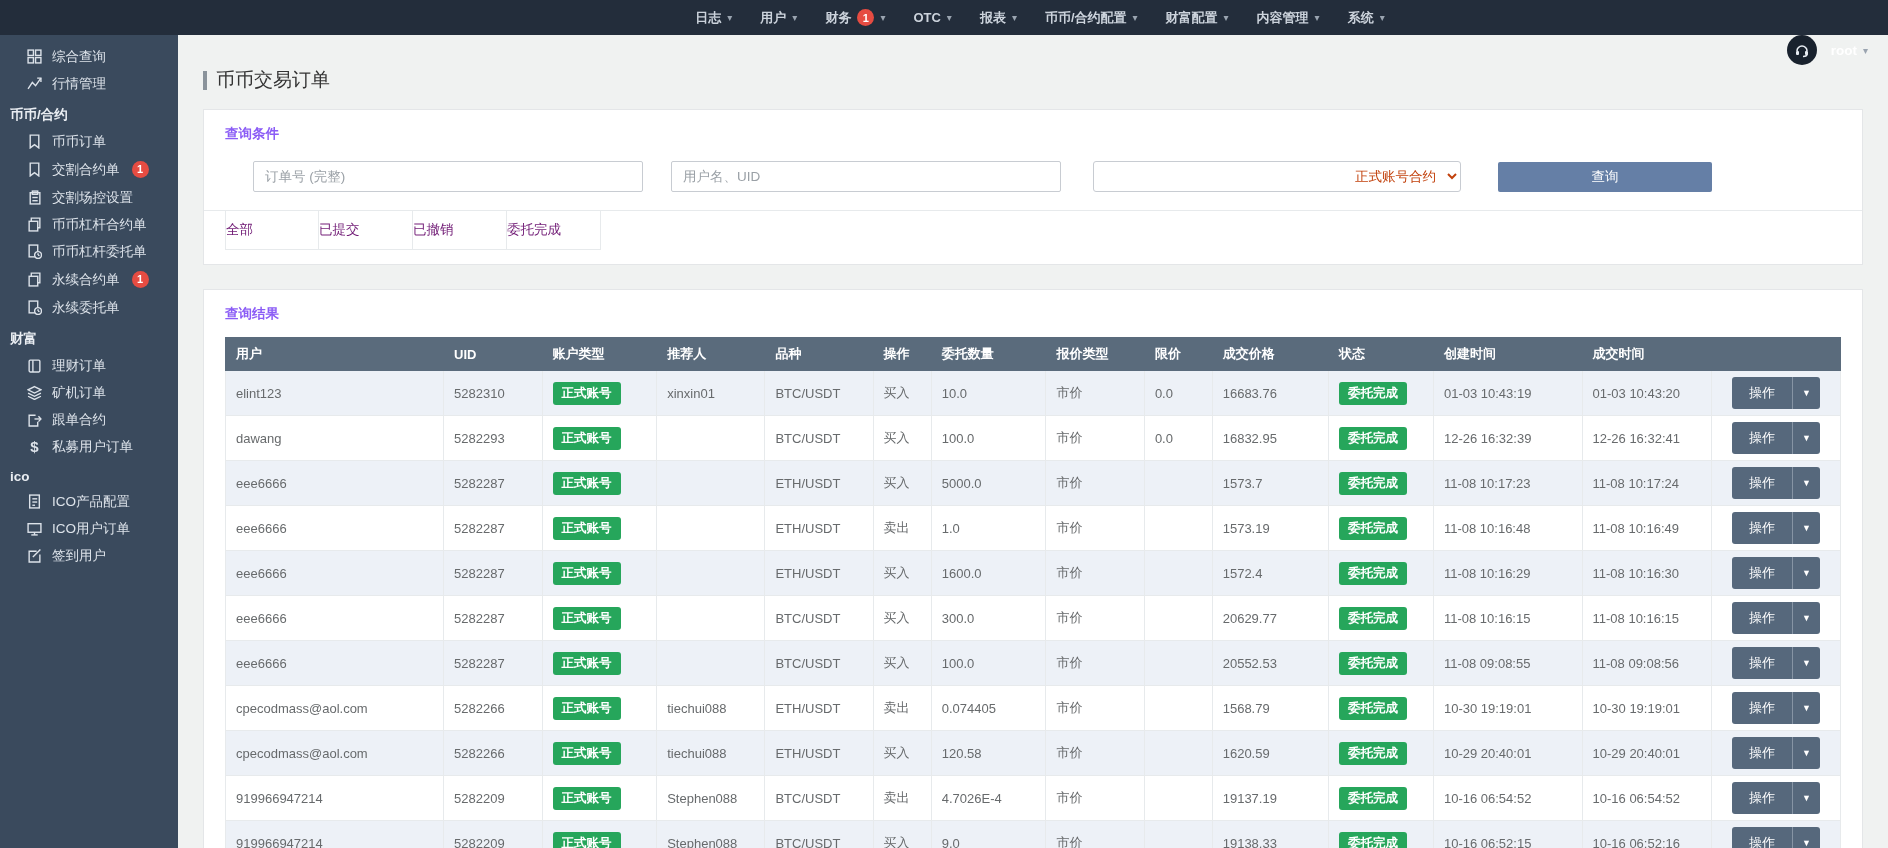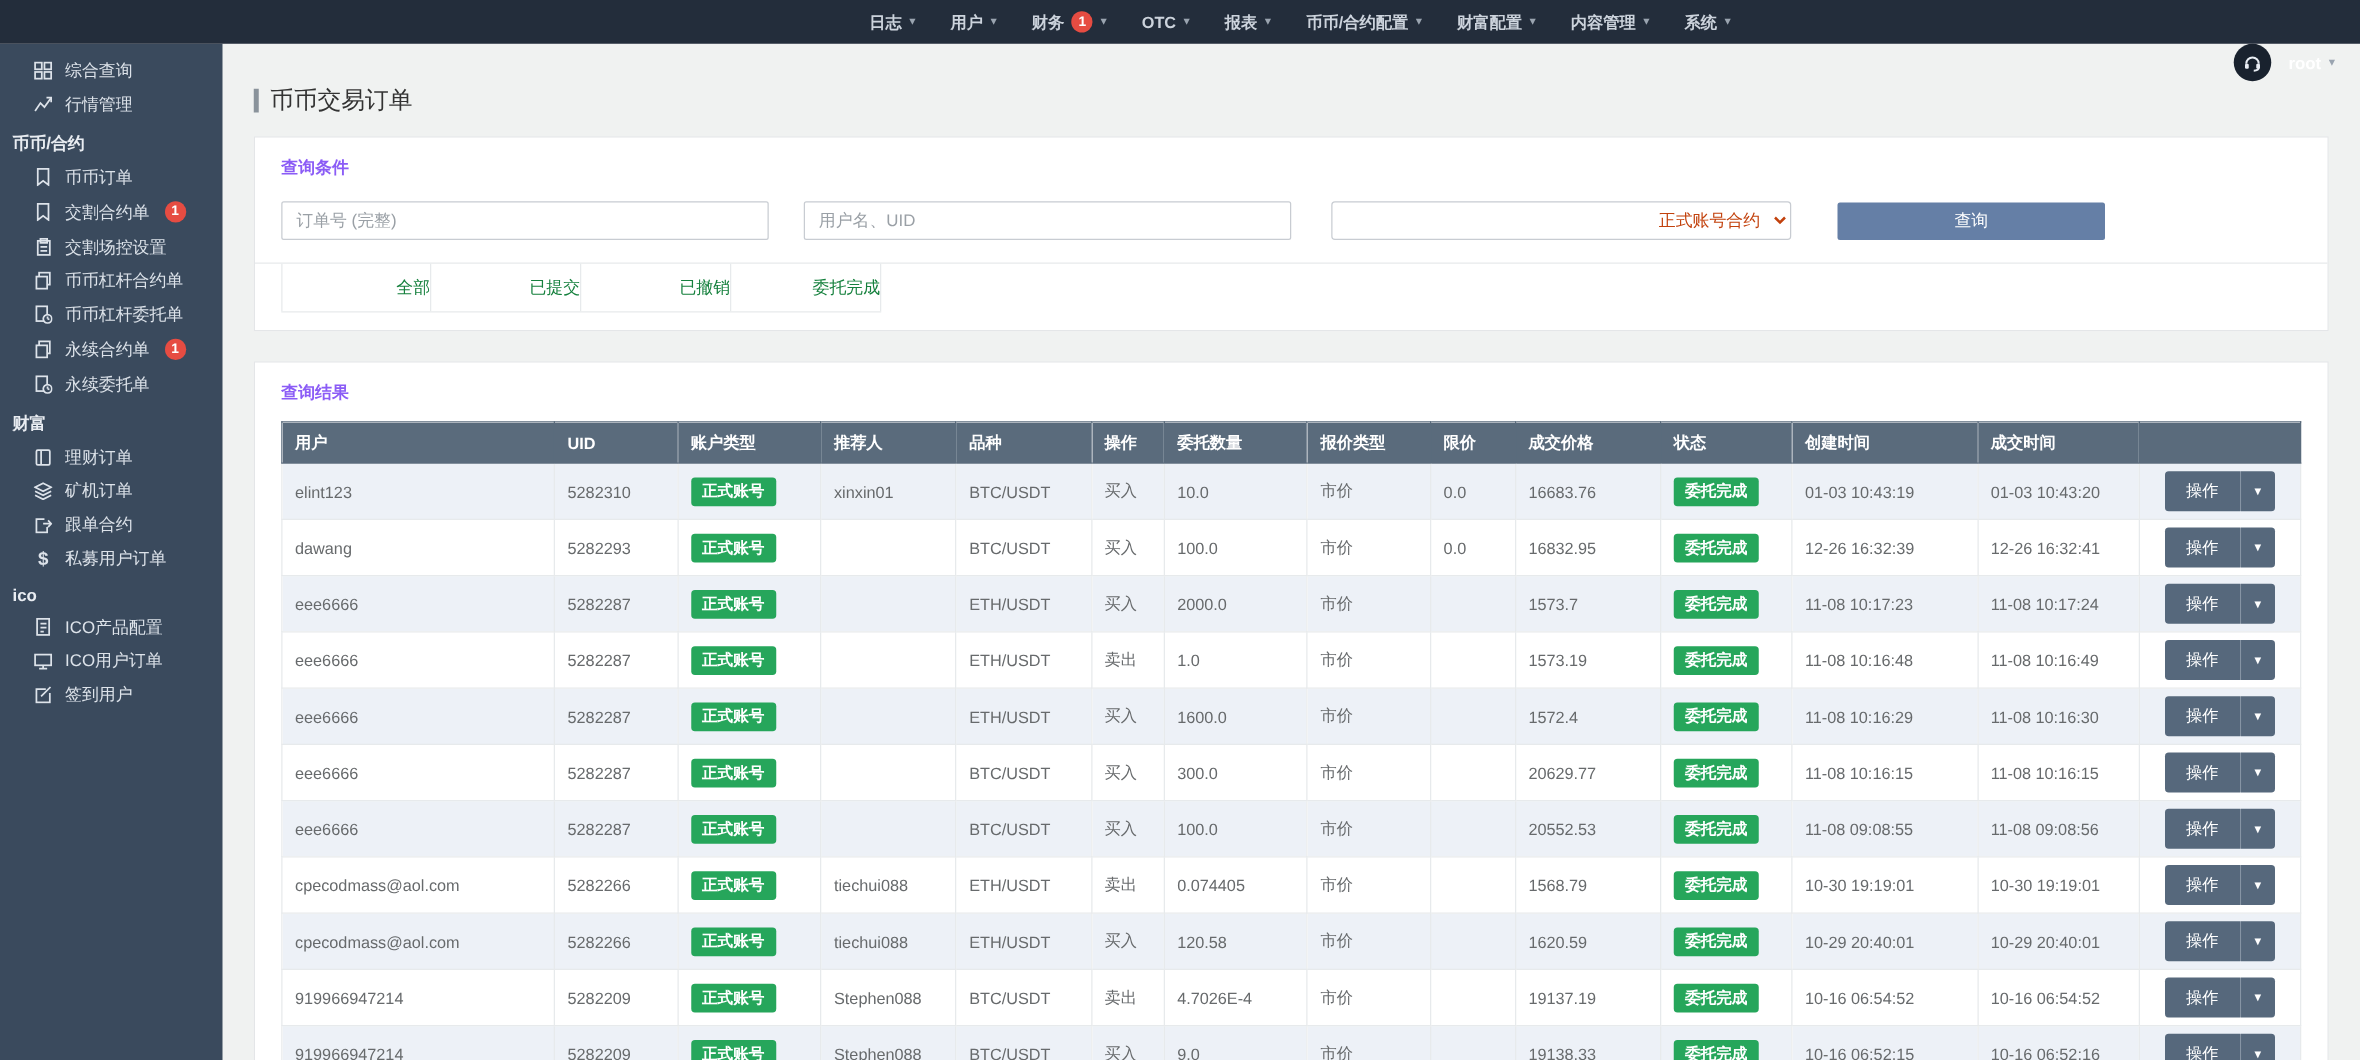--- a/index.html
+++ b/index.html
@@ -38,37 +38,37 @@
   .main { flex: 1; padding: 18px 25px 0 25px; overflow: hidden; }
   .page-title-row { display: flex; align-items: center; gap: 9px; margin: 14px 0 16px 0; }
   .title-bar { width: 4px; height: 19px; background: #8a939b; }
   .page-title { font-size: 19px; color: #333; font-weight: normal; }
   .card { background: #fff; border: 1px solid #e4e6e8; margin-bottom: 24px; }
   .card-title { font-size: 13.5px; font-weight: bold; color: #8b5cf6; padding: 15px 21px 8px 21px; }
   
   .query-row { display: flex; align-items: center; padding: 10px 21px 18px 21px; }
   .text-input {
     width: 390px; height: 31px; border: 1px solid #c8ccd2; border-radius: 2px;
-    padding: 0 11px; font-size: 13.5px; color: #333; outline: none; font-family: inherit;
+    padding: 0 11px; font-size: 13.5px; color: #333; outline: none; font-family: inherit; margin-left: 28px;
   }
   .text-input::placeholder { color: #9aa0a6; }
   .text-input + .text-input { margin-left: 28px; }
   .account-select {
     margin-left: 32px; width: 368px; height: 31px; border: 1px solid #c8ccd2; border-radius: 3px;
     font-size: 13.5px; color: #c2410c; padding: 0 8px; background: #fff; font-family: inherit; text-align: right;
   }
   .search-btn {
     margin-left: 37px; width: 214px; height: 30px; background: #657fa6; color: #fff;
     border: none; font-size: 13.5px; border-radius: 2px; cursor: pointer; font-family: inherit;
   }
   
   .tabs-wrap { border-top: 1px solid #e7eaec; padding: 0 21px 14px 21px; }
   .tabs { display: flex; border-bottom: 1px solid #e7eaec; width: max-content; }
   .tab {
-    width: 120px; text-align: right; padding: 10px 0; font-size: 13.5px; color: #15803d;
+    width: 94px; text-align: left; padding: 10px 0; font-size: 13.5px; color: #701a75;
     border-right: 1px solid #e7eaec; cursor: pointer;
   }
   .tab:first-child { border-left: 1px solid #e7eaec; }
   
   .table-wrap { padding: 6px 21px 20px 21px; }
   table.orders { width: 100%; border-collapse: collapse; table-layout: fixed; }
   table.orders th {
     background: #5a6b7c; color: #fff; font-size: 13px; font-weight: bold; text-align: left;
     padding: 7px 10px; border: 1px solid #5a6b7c; white-space: nowrap; overflow: hidden;
   }
@@ -384,21 +384,21 @@
                     <button class="op-btn-caret"><span>▼</span></button>
                   </span></td>
               </tr>
               <tr>
                 <td>eee6666</td>
                 <td>5282287</td>
                 <td><span class="badge-green">正式账号</span></td>
                 <td></td>
                 <td>ETH/USDT</td>
                 <td>买入</td>
-                <td>2000.0</td>
+                <td>5000.0</td>
                 <td>市价</td>
                 <td></td>
                 <td>1573.7</td>
                 <td><span class="badge-green">委托完成</span></td>
                 <td>11-08 10:17:23</td>
                 <td>11-08 10:17:24</td>
                 <td class="td-center"><span class="op-group">
                     <button class="op-btn-main">操作</button>
                     <button class="op-btn-caret"><span>▼</span></button>
                   </span></td>

